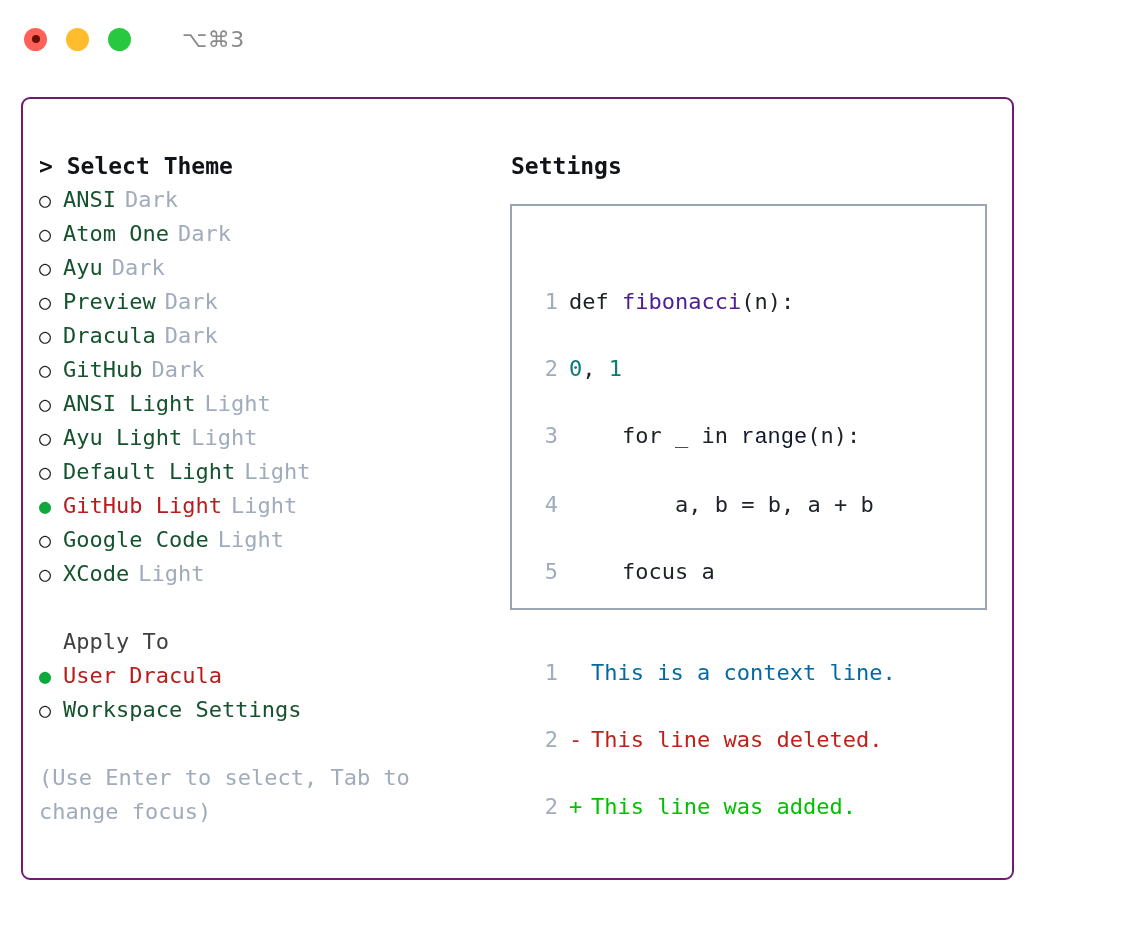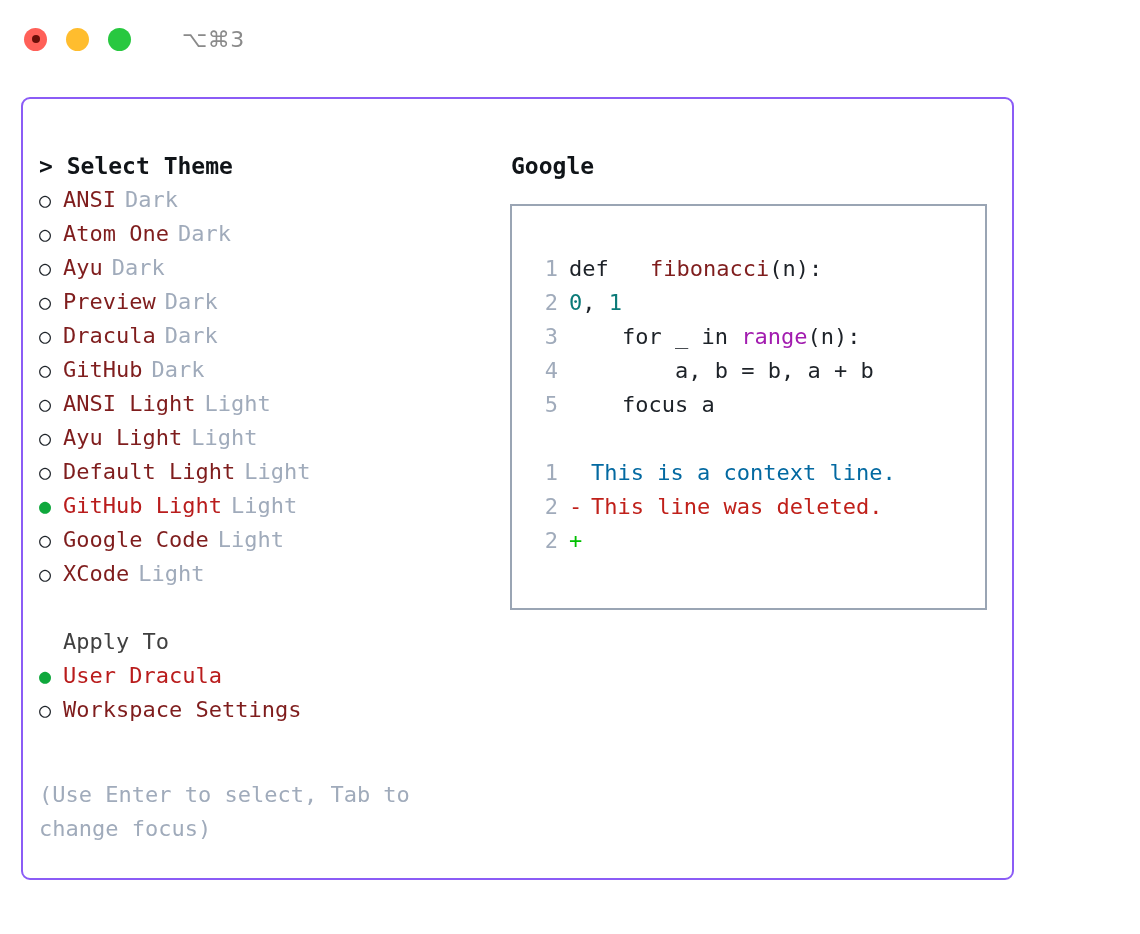--- a/index.html
+++ b/index.html
@@ -67,21 +67,21 @@
     white-space: pre;
   }
 
   
   .card {
     position: absolute;
     left: 21px;
     top: 97px;
     width: 993px;
     height: 783px;
-    border: 2px solid #8b5cf6;
+    border: 2px solid #701a75;
     border-radius: 9px;
     box-sizing: border-box;
     background: #ffffff;
   }
   .panes {
     position: absolute;
     left: 0; top: 0;
     width: 100%;
     height: 100%;
     display: flex;
@@ -123,38 +123,38 @@
   }
   .bullet {
     width: 24px;
     display: inline-block;
     flex: none;
     color: #1d2228;
     font-size: 20px;
   }
   .option-row.selected .bullet { color: #0fa83c; }
   .option-row.selected .option-label { color: #b91c1c; }
-  .option-label { color: #7f1d1d; }
+  .option-label { color: #14532d; }
   .option-badge {
     color: #a0abbb;
     padding-left: 9px;
   }
 
   .section-gap { height: 34px; }
 
   .section-heading {
     font-size: 22px;
     line-height: 34px;
     color: #404040;
     white-space: pre;
     padding-left: 24px;
   }
 
   .hint-text {
-    margin-top: 51px;
+    margin-top: 34px;
     font-size: 22px;
     line-height: 34px;
     color: #a0abbb;
     width: 400px;
     white-space: pre-wrap;
     word-break: normal;
   }
 
   
   .preview-box {
@@ -174,24 +174,24 @@
     line-height: 34px;
     white-space: pre;
   }
   .lineno {
     width: 30px;
     flex: none;
     text-align: right;
     color: #a0abbb;
     padding-right: 11px;
   }
-  .code-text { color: #1d2228; }
-  .tok-func  { color: #7f1d1d; margin-left: 28px; }
+  .code-text { color: #1d2228; margin-top: 33px; }
+  .tok-func  { color: #4c1d95; }
   .tok-num   { color: #0b7a78; }
-  .tok-call  { color: #a21caf; }
+  .tok-call  { color: #0f172a; font-family: Liberation Mono, monospace; }
 
   .diff-gap { height: 34px; }
   .diff-marker {
     width: 22px;
     flex: none;
     display: inline-block;
   }
   .diff-context .diff-marker,
   .diff-context .code-text { color: #0369a1; }
   .diff-del .diff-marker,
@@ -284,21 +284,21 @@
             <span class="bullet">○</span><span class="option-label">Workspace Settings</span>
           </div>
         </div>
 
         <div class="hint-text">(Use Enter to select, Tab to change focus)</div>
 
       </div>
 
       <div class="pane-right">
 
-        <div class="pane-heading">Google</div>
+        <div class="pane-heading">Settings</div>
 
         <div class="preview-box">
 
           <div class="code-line">
             <span class="lineno">1</span><span class="code-text">def </span><span class="tok-func">fibonacci</span><span class="code-text">(n):</span>
           </div>
 
           <div class="code-line">
             <span class="lineno">2</span><span class="tok-num">0</span><span class="code-text">, </span><span class="tok-num">1</span>
           </div>
@@ -319,21 +319,21 @@
 
           <div class="code-line diff-context">
             <span class="lineno">1</span><span class="diff-marker"> </span><span class="code-text">This is a context line.</span>
           </div>
 
           <div class="code-line diff-del">
             <span class="lineno">2</span><span class="diff-marker">-</span><span class="code-text">This line was deleted.</span>
           </div>
 
           <div class="code-line diff-add">
-            <span class="lineno">2</span><span class="diff-marker">+</span>
+            <span class="lineno">2</span><span class="diff-marker">+</span><span class="code-text">This line was added.</span>
           </div>
 
         </div>
       </div>
 
     </div>
   </div>
 </div>
 
 </body></html>

